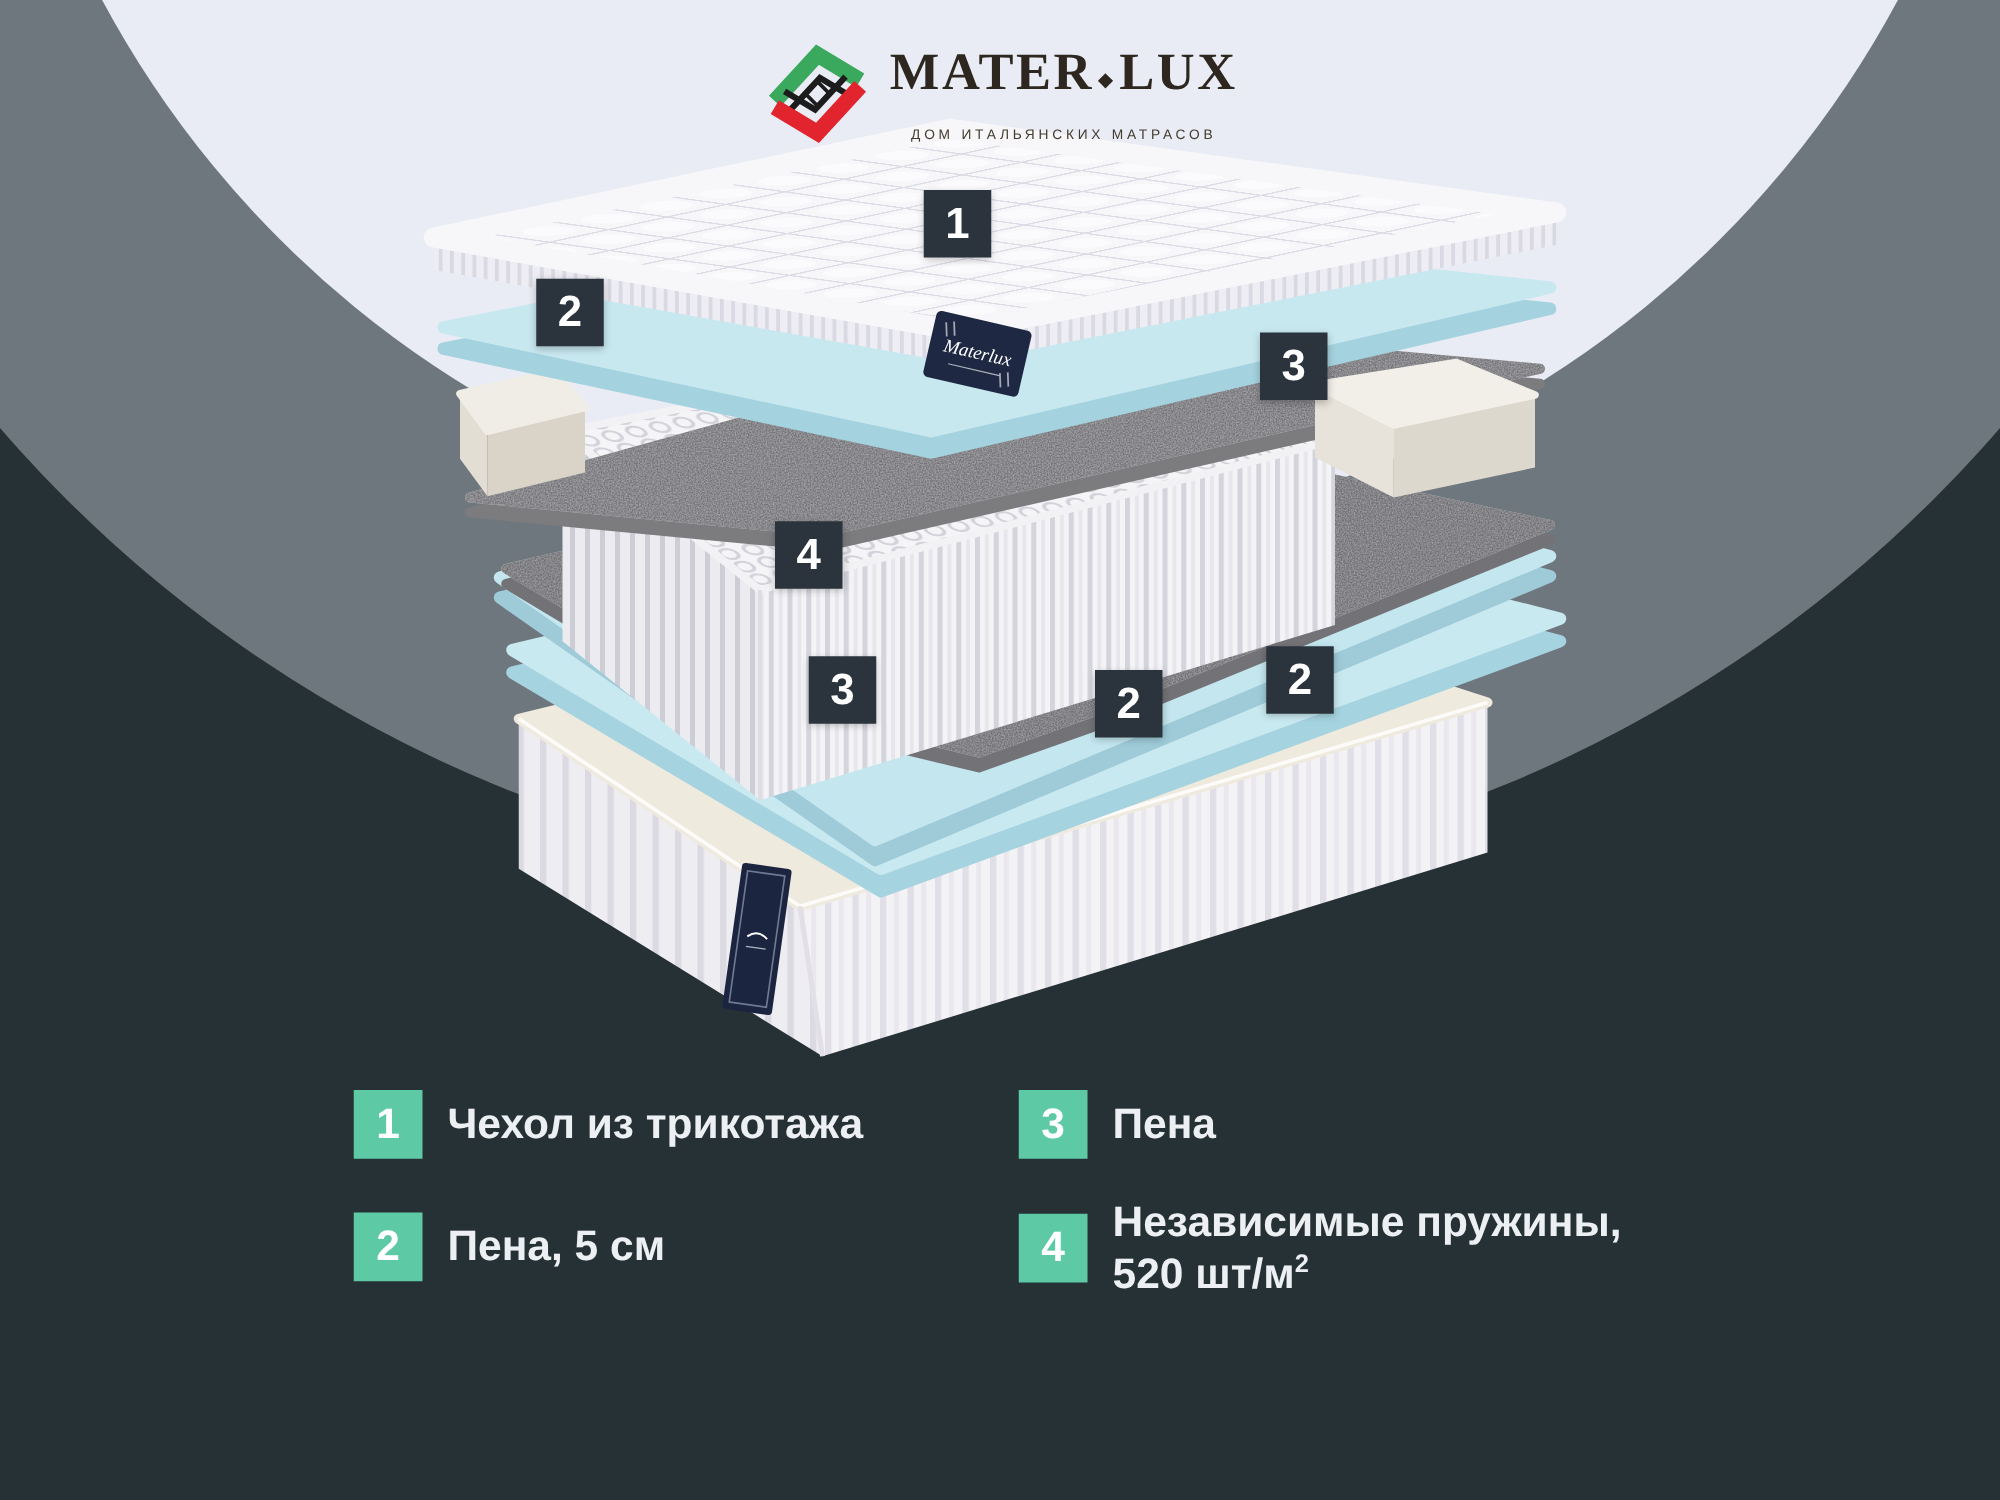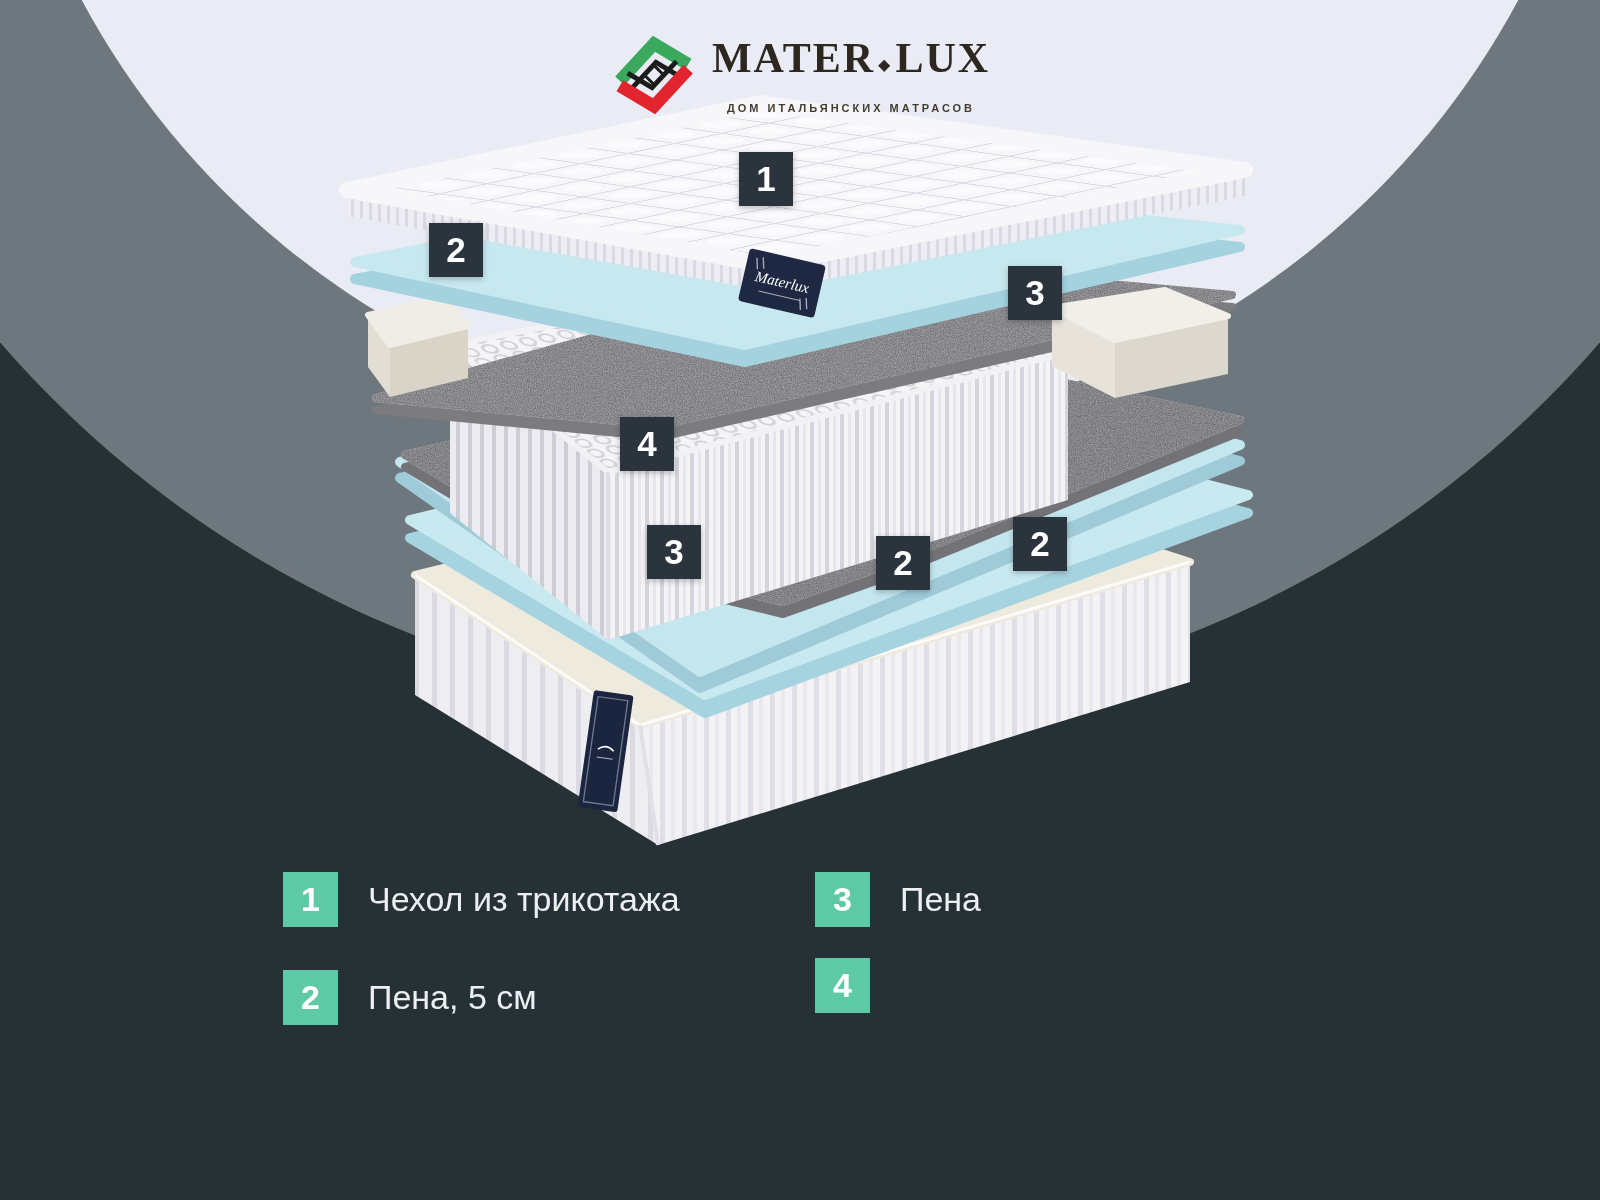--- a/index.html
+++ b/index.html
@@ -17,21 +17,21 @@
   }
   .logo-icon{width:88px;height:82px;flex:0 0 auto;}
   .logo-txt{display:flex;flex-direction:column;align-items:center;}
   .logo-name{
     font-family:"Liberation Serif","DejaVu Serif",serif;
     font-size:42px;font-weight:bold;color:#2e2720;letter-spacing:2px;line-height:1;
     white-space:nowrap;
   }
   .logo-name .sep{font-size:16px;vertical-align:12%;margin:0 3px;color:#2e2720;}
   .logo-sub{
-    margin-top:23px;font-size:11px;font-weight:bold;letter-spacing:3px;
+    margin-top:23px;font-size:11px;font-weight:normal;letter-spacing:3px;
     color:#433b2f;white-space:nowrap;
   }
 
   
   .layer-badge{
     position:absolute;width:54px;height:54px;background:#2b343c;
     color:#ffffff;font-size:35px;font-weight:bold;
     display:flex;align-items:center;justify-content:center;
     box-shadow:0 2px 6px rgba(0,0,0,.25);
   }
@@ -43,21 +43,21 @@
   .b6{left:876px;top:536px;}
   .b7{left:1013px;top:517px;}
 
   
   .legend-item{position:absolute;display:flex;align-items:center;}
   .legend-num{
     width:55px;height:55px;background:#5ecaa5;color:#ffffff;flex:0 0 auto;
     font-size:34px;font-weight:bold;display:flex;align-items:center;justify-content:center;
   }
   .legend-label{
-    margin-left:30px;font-size:34px;font-weight:normal;color:#edf0f2;line-height:1.2;
+    margin-left:20px;font-size:34px;font-weight:bold;color:#edf0f2;line-height:1.2;
     white-space:nowrap;
   }
   .legend-label sup{font-size:0.6em;}
   .li1{left:283px;top:872px;}
   .li2{left:283px;top:970px;}
   .li3{left:815px;top:872px;}
   .li4{left:815px;top:958px;}
 </style>
 </head>
 <body>
@@ -211,13 +211,17 @@
 <div class="legend-item li2">
   <div class="legend-num">2</div>
   <div class="legend-label">Пена, 5 см</div>
 </div>
 <div class="legend-item li3">
   <div class="legend-num">3</div>
   <div class="legend-label">Пена</div>
 </div>
 <div class="legend-item li4">
   <div class="legend-num">4</div>
+  <div class="legend-label">
+    <div>Независимые пружины,</div>
+    <div><span>520 шт/м</span><sup>2</sup></div>
+  </div>
 </div>
 
 </body></html>

